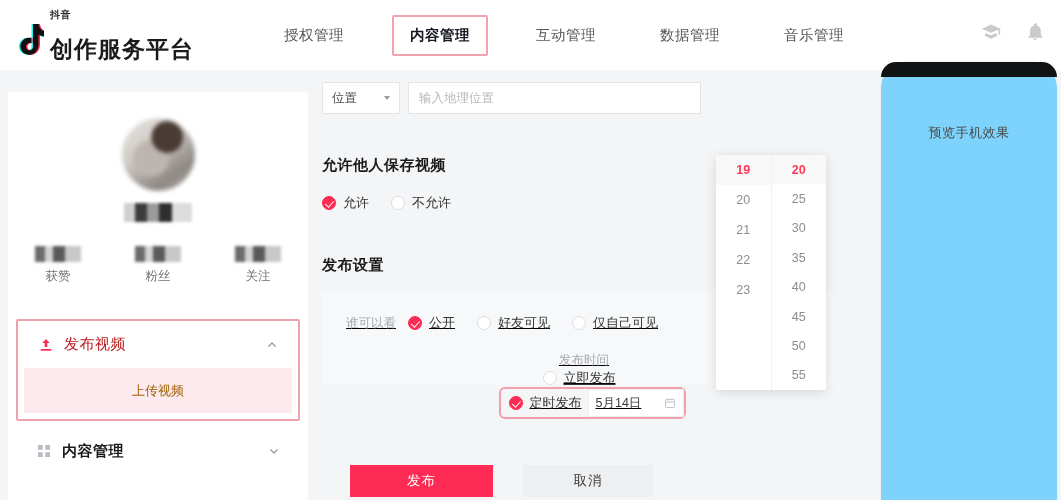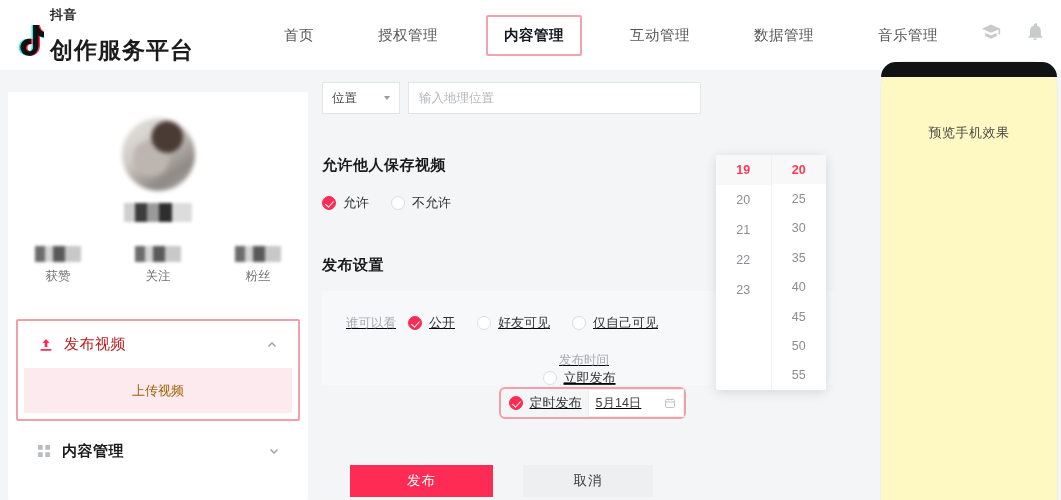--- a/index.html
+++ b/index.html
@@ -14,21 +14,21 @@
 
   
   .header {
     position: absolute; left: 0; top: 0; width: 1061px; height: 70px;
     background: #ffffff; display: flex; align-items: center;
   }
   .brand { display: flex; align-items: flex-end; margin-left: 10px; }
   .logo-note { position: relative; width: 34px; height: 38px; }
   .logo-note svg { position: absolute; left: 0; top: 0; }
   .brand-text { margin-left: 6px; line-height: 1; }
-  .brand-sub { font-size: 13px; color: #2b2b2b; letter-spacing: .5px; margin-bottom: 18px; font-weight: bold; }
+  .brand-sub { font-size: 10px; color: #2b2b2b; letter-spacing: .5px; margin-bottom: 18px; font-weight: bold; }
   .brand-title { font-size: 23px; font-weight: bold; color: #1b1b1b; letter-spacing: 1px; }
 
   .nav { display: flex; align-items: center; margin-left: 74px; }
   .nav-item {
     font-size: 14.5px; color: #565656; padding: 9px 16px; margin-right: 32px;
     white-space: nowrap; cursor: pointer; letter-spacing: .5px;
   }
   .nav-item:last-child { margin-right: 0; }
   .nav-item.active {
     color: #161823; font-weight: bold;
@@ -162,21 +162,21 @@
     font-size: 13.5px; font-family: inherit; cursor: pointer; letter-spacing: 1px;
   }
   .btn-cancel {
     width: 130px; height: 32px; background: #eeeff1; color: #3c3c3c; border: none;
     font-size: 13.5px; font-family: inherit; margin-left: 30px; cursor: pointer; letter-spacing: 1px;
   }
 
   
   .phone {
     position: absolute; left: 881px; top: 62px; width: 176px; height: 438px;
-    background: #fef9c3; border-radius: 26px 26px 0 0;
+    background: #7dd3fc; border-radius: 26px 26px 0 0;
     box-shadow: 0 0 0 1px #efefef;
   }
   .phone-top {
     position: absolute; left: 0; top: 0; width: 176px; height: 15px;
     background: #111214; border-radius: 26px 26px 0 0;
   }
   .phone-label {
     position: absolute; left: 0; top: 62px; width: 176px; text-align: center;
     font-size: 13px; color: #4a4a4a; letter-spacing: .5px;
   }
@@ -197,21 +197,20 @@
           </g>
         </svg>
       </div>
       <div class="brand-text">
         <div class="brand-sub">抖音</div>
         <div class="brand-title">创作服务平台</div>
       </div>
     </div>
 
     <div class="nav">
-      <div class="nav-item">首页</div>
       <div class="nav-item">授权管理</div>
       <div class="nav-item active">内容管理</div>
       <div class="nav-item">互动管理</div>
       <div class="nav-item">数据管理</div>
       <div class="nav-item">音乐管理</div>
     </div>
 
     <div class="header-icons">
       <svg class="hicon" viewBox="0 0 24 24" fill="currentColor">
         <path d="M12 3 1 8l11 5 9-4.09V15h2V8L12 3zM5 13.18v3.5L12 20l7-3.32v-3.5L12 16l-7-2.82z"></path>
@@ -226,25 +225,25 @@
     <div class="profile">
       <div class="avatar"></div>
       <div class="username"></div>
       <div class="stats">
         <div class="stat">
           <div class="stat-num"></div>
           <div class="stat-label">获赞</div>
         </div>
         <div class="stat">
           <div class="stat-num"></div>
-          <div class="stat-label">关注</div>
+          <div class="stat-label">粉丝</div>
         </div>
         <div class="stat">
           <div class="stat-num"></div>
-          <div class="stat-label">粉丝</div>
+          <div class="stat-label">关注</div>
         </div>
       </div>
     </div>
 
     <div class="menu">
       <div class="menu-group">
         <div class="menu-main">
           <svg class="m-icon" viewBox="0 0 24 24" fill="currentColor">
             <path d="M12 3 6.5 9H10v6h4V9h3.5L12 3zM4 18h16v2.5H4z"></path>
           </svg>

